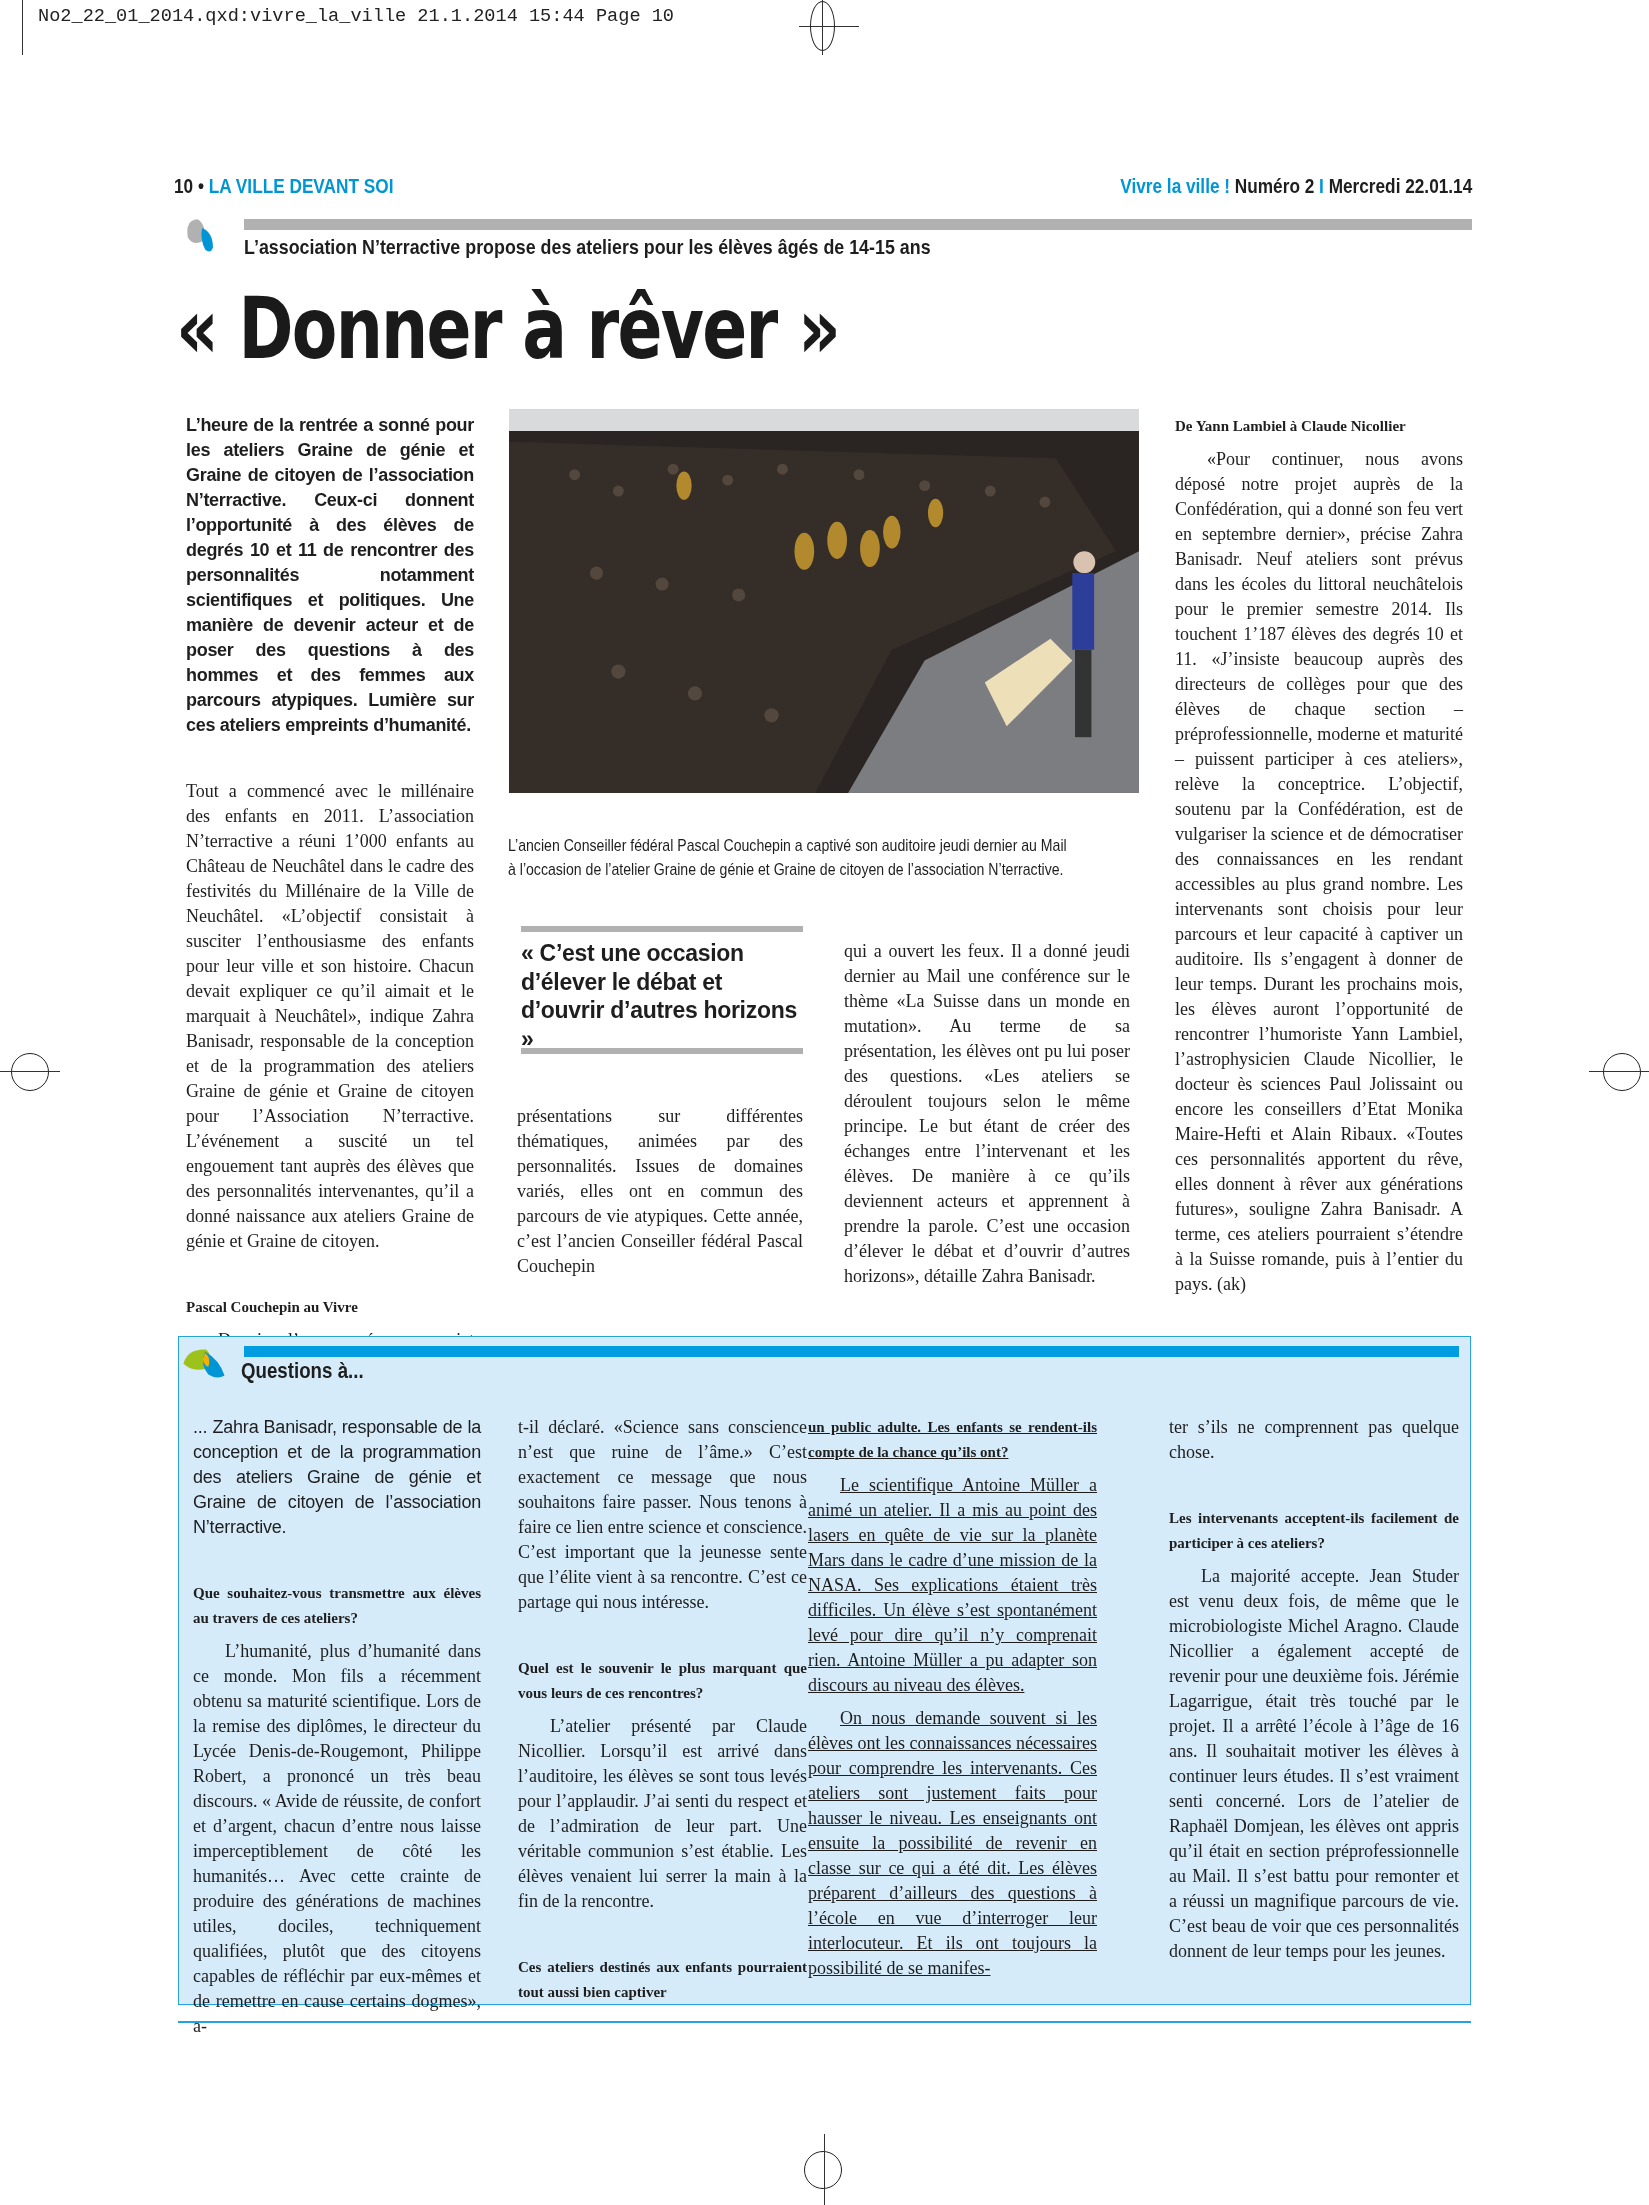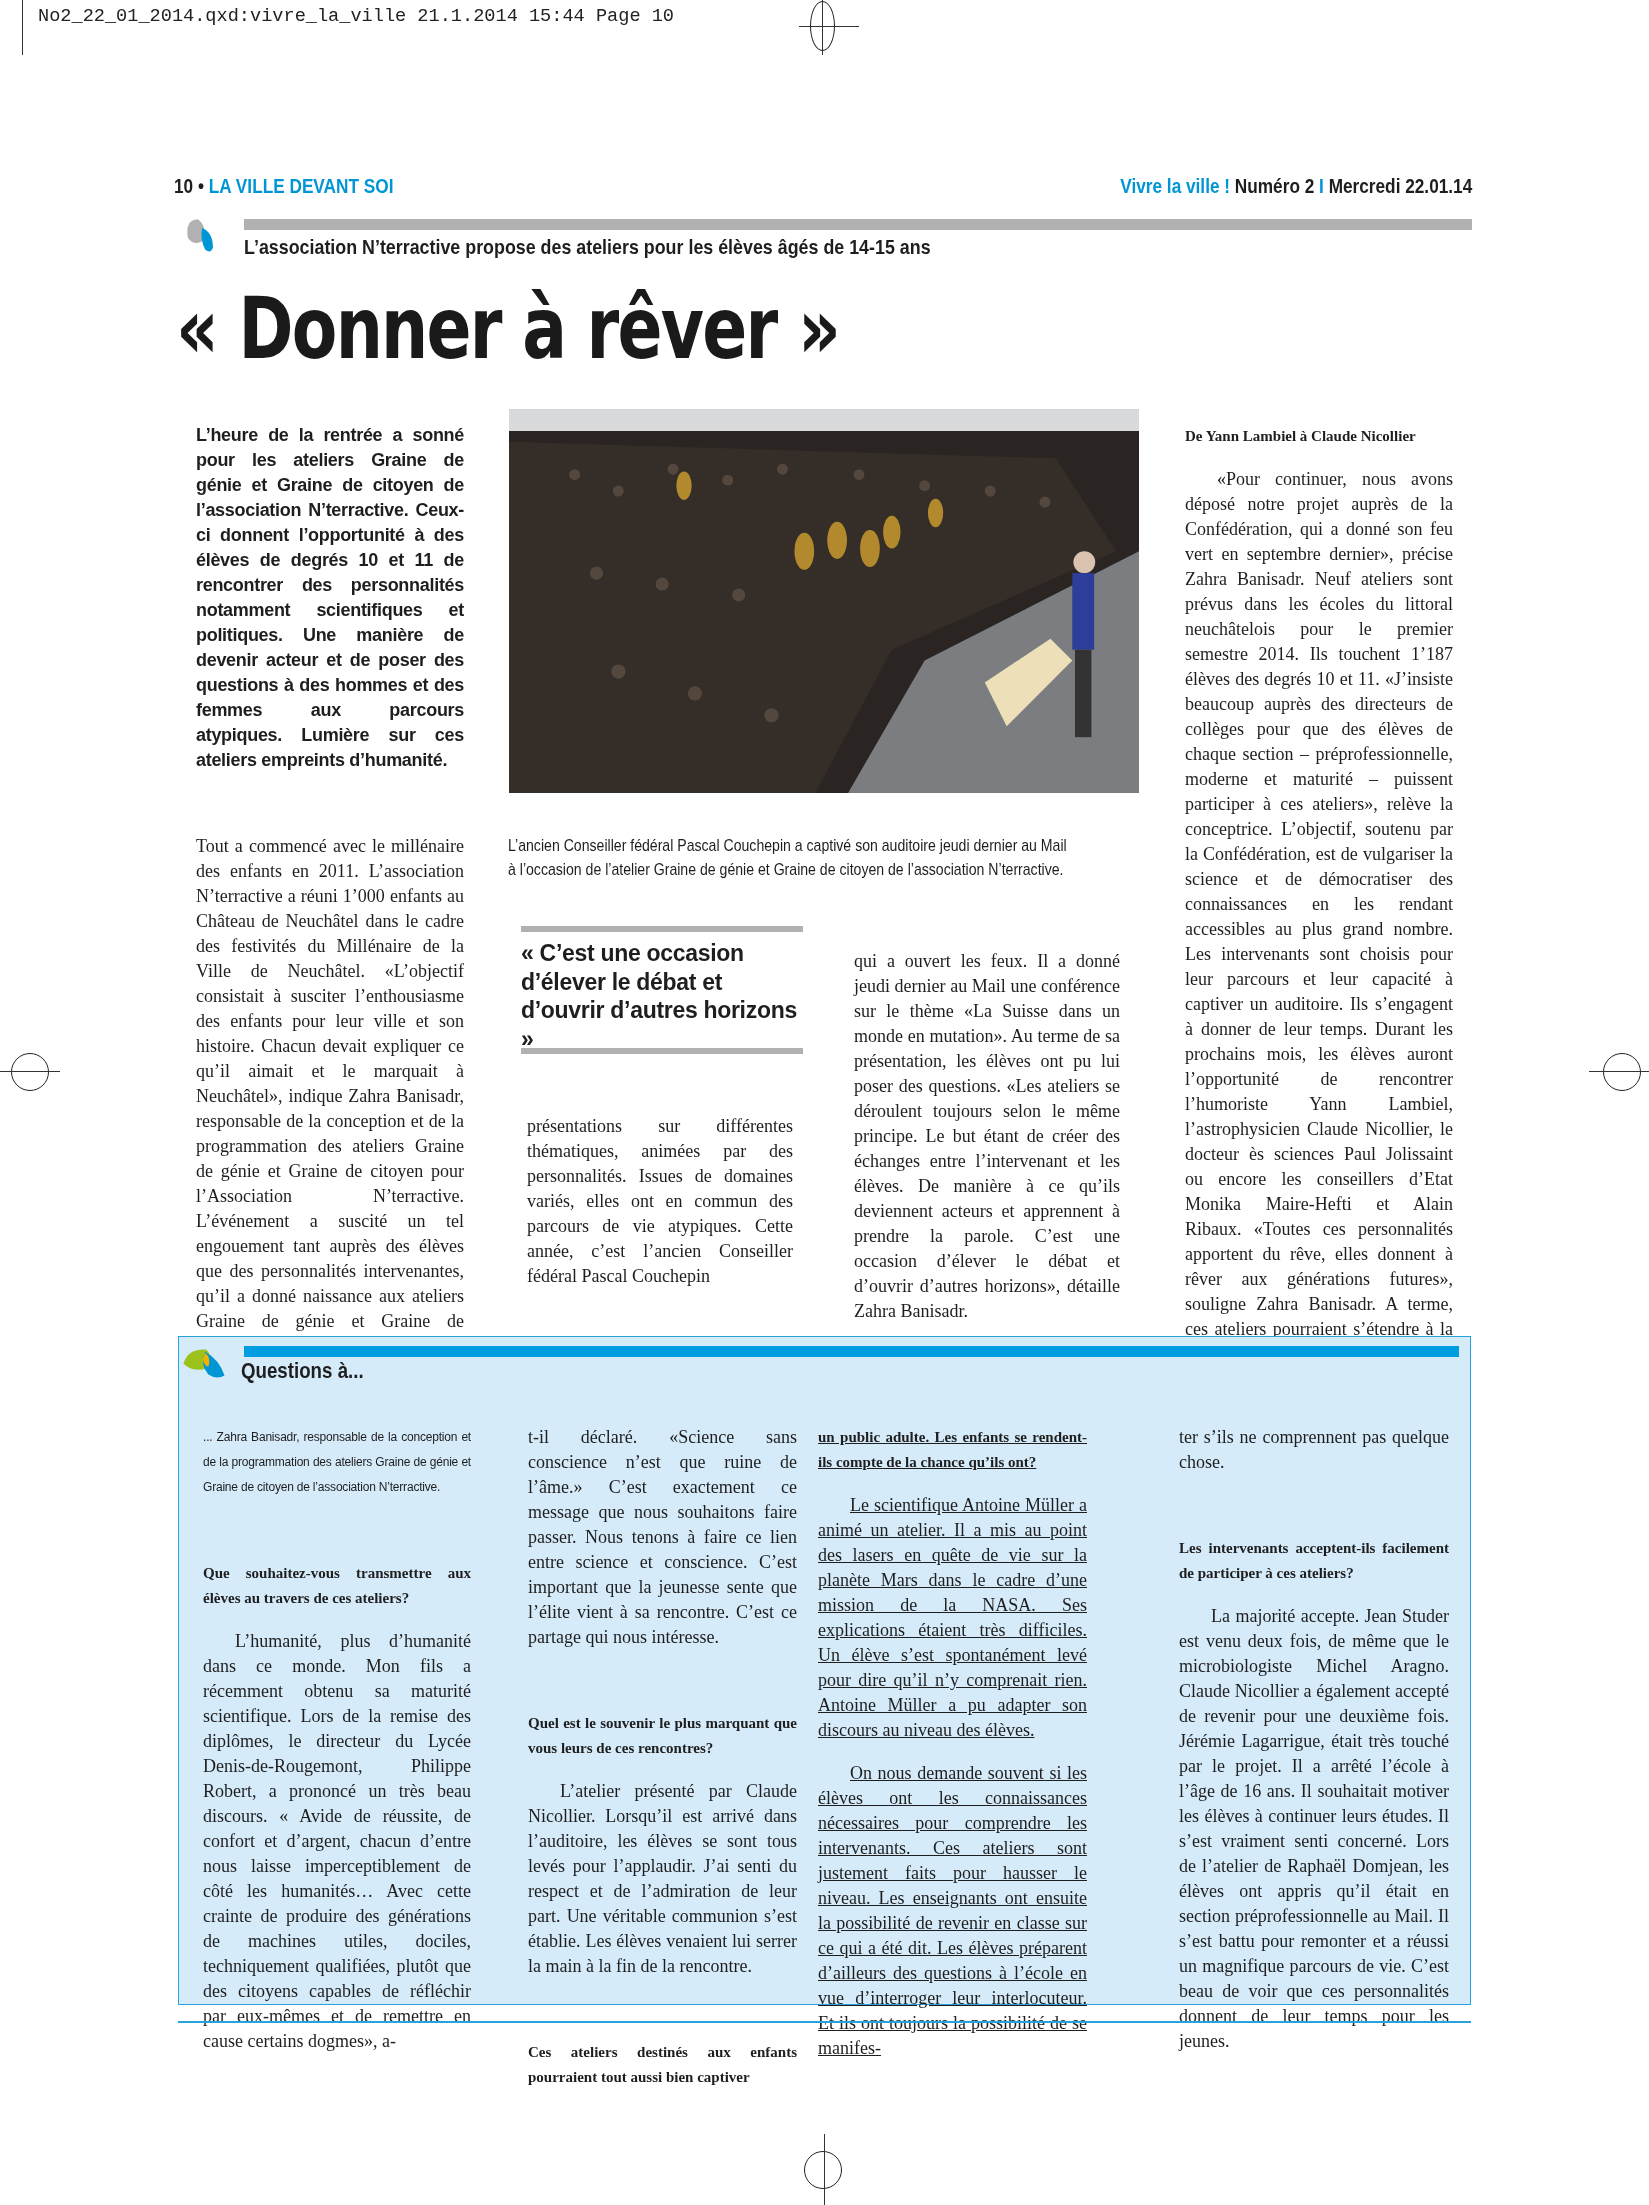--- a/index.html
+++ b/index.html
@@ -20,38 +20,38 @@
 
   
   .kicker-bar { left:244px; top:219px; width:1228px; height:11px; background:#b1b1b1; }
   .kicker-icon { left:181px; top:216px; width:66px; height:38px; }
   .kicker { left:244px; top:235px; font-family:"Liberation Sans", sans-serif; font-size:21px; font-weight:bold; transform:scaleX(0.85); transform-origin:left top; white-space:nowrap; }
   .headline { left:176px; top:279px; font-family:"DejaVu Sans", sans-serif; font-size:85px; font-weight:bold; letter-spacing:-2.2px; transform:scaleX(0.78); transform-origin:left top; white-space:nowrap; color:#1a1a1a; }
 
   
   .col { font-family:"Liberation Serif", serif; font-size:18px; line-height:25px; text-align:justify; hyphens:auto; }
   .lead { font-family:"Liberation Sans", sans-serif; font-size:18px; line-height:25px; font-weight:bold; text-align:justify; letter-spacing:-0.3px; }
-  .col p { margin:18px; }
+  .col p { margin:8px; }
   .col .indent { text-indent:32px; }
   .subhead { font-family:"Liberation Serif", serif; font-weight:bold; font-size:15px; line-height:25px; margin:0; }
   .gap { height:25px; }
 
   .photo { left:509px; top:409px; width:630px; height:384px; overflow:hidden; background:#5b5b5b; }
   .caption { left:508px; top:834px; width:635px; font-family:"Liberation Sans", sans-serif; font-size:16.4px; line-height:23.5px; transform:scaleX(0.86); transform-origin:left top; width:739px; white-space:nowrap; }
 
   .pull-top { left:521px; top:926px; width:282px; height:5.5px; background:#b1b1b1; }
   .pull-bot { left:521px; top:1048px; width:282px; height:5.5px; background:#b1b1b1; }
   .pull { left:521px; top:939px; width:282px; text-align:left; font-family:"Liberation Sans", sans-serif; font-size:23px; line-height:28.5px; font-weight:bold; letter-spacing:-0.3px; }
 
   
   .qbox { left:178px; top:1336px; width:1293px; height:669px; background:#d6ebfa; border:1.6px solid #27a3dc; box-sizing:border-box; }
   .qbar { left:244px; top:1346px; width:1215px; height:11px; background:#009de0; }
   .qicon { left:181px; top:1343px; width:60px; height:39px; }
   .qtitle { left:241px; top:1358px; font-family:"Liberation Sans", sans-serif; font-weight:bold; font-size:22px; transform:scaleX(0.85); transform-origin:left top; white-space:nowrap; }
-  .qintro { font-family:"Liberation Sans", sans-serif; font-size:12px; line-height:25px; text-align:justify; letter-spacing:-0.2px; }
+  .qintro { font-family:"Liberation Sans", sans-serif; font-size:18px; line-height:25px; text-align:justify; letter-spacing:-0.2px; }
   .bottom-rule { left:178px; top:2021px; width:1293px; height:1.6px; background:#27a3dc; }
 </style>
 </head>
 <body>
 
 <div class="abs slug">No2_22_01_2014.qxd:vivre_la_ville  21.1.2014  15:44  Page 10</div>
 <div class="abs crop-v" style="left:22px; top:0; height:55px;"></div>
 <div class="abs crop-h" style="left:799px; top:26px; width:60px;"></div>
 <div class="abs reg" style="left:810px; top:1.1px;"></div>
 <div class="abs crop-v" style="left:822px; top:0; height:55px;"></div>

